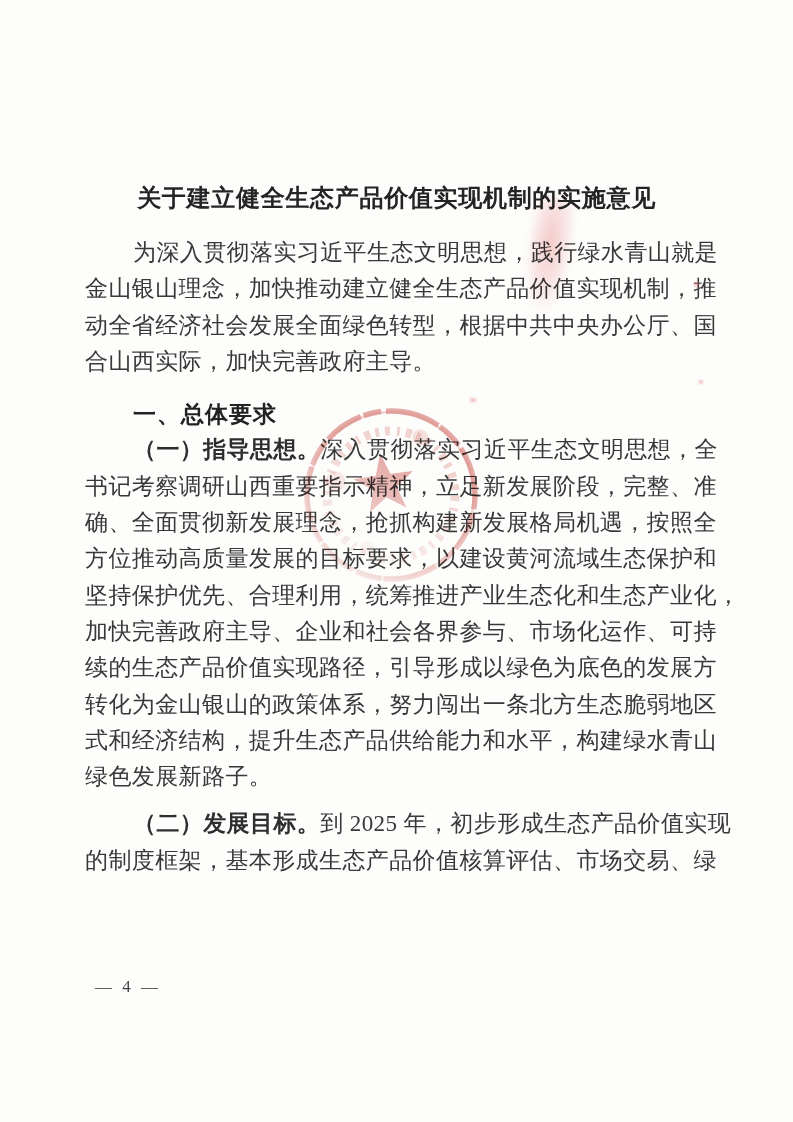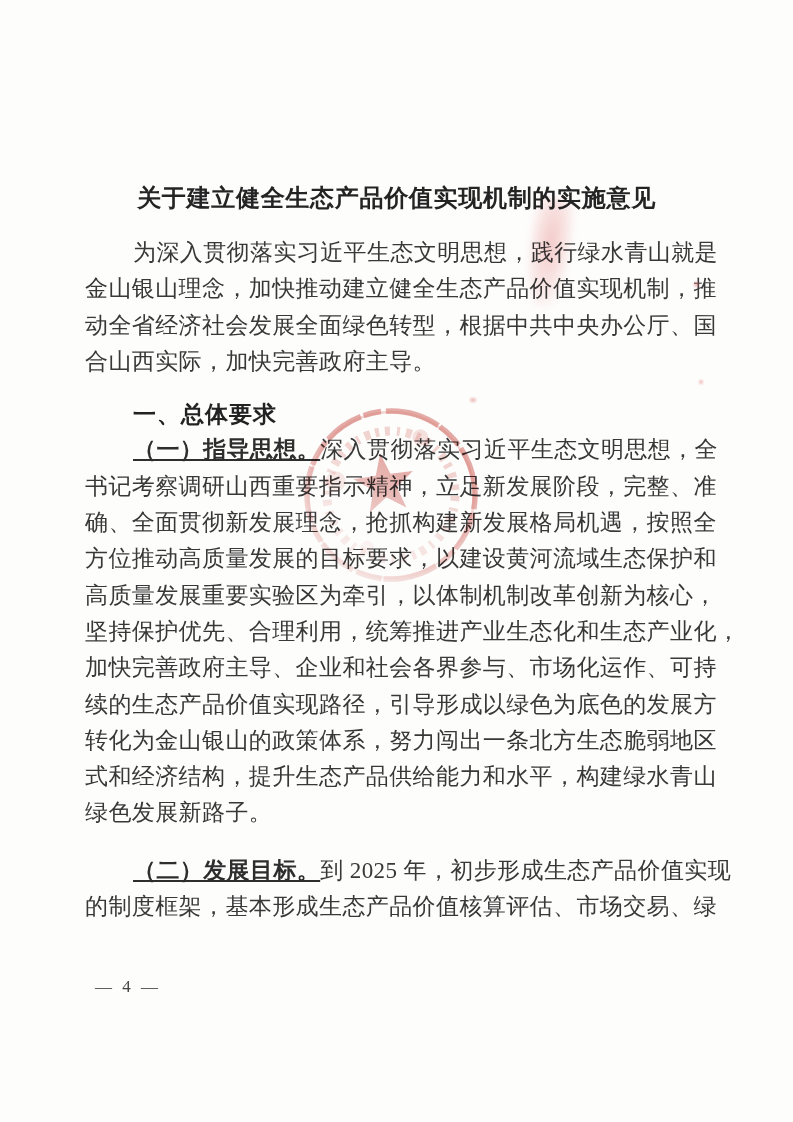--- a/index.html
+++ b/index.html
@@ -50,35 +50,34 @@
     text-align-last: left;
   }
   .indent {
     display: inline-block;
     width: 48px;
     height: 1px;
   }
   .lead {
     font-weight: bold;
     color: #2e2e2e;
-    text-decoration: underline;
   }
   .section-heading {
     height: 36.3px;
     line-height: 36.3px;
     margin-top: 16px;
     padding-left: 48px;
     font-family: "Liberation Sans", "DejaVu Sans", sans-serif;
     font-weight: bold;
     font-size: 23px;
     color: #222;
     letter-spacing: 1px;
   }
   .paragraph.spaced {
-    margin-top: 21px;
+    margin-top: 11px;
   }
   .page-number {
     position: absolute;
     top: 977px;
     left: 95px;
     font-size: 17px;
     letter-spacing: 3px;
     color: #444;
   }
   
@@ -136,21 +135,20 @@
         <div class="line">金山银山理念，加快推动建立健全生态产品价值实现机制，推</div>
         <div class="line">动全省经济社会发展全面绿色转型，根据中共中央办公厅、国</div>
         <div class="line last">合山西实际，加快完善政府主导。</div>
       </div>
       <div class="section-heading">一、总体要求</div>
       <div class="paragraph">
         <div class="line"><span class="indent"></span><span class="lead">（一）指导思想。</span>深入贯彻落实习近平生态文明思想，全</div>
         <div class="line">书记考察调研山西重要指示精神，立足新发展阶段，完整、准</div>
         <div class="line">确、全面贯彻新发展理念，抢抓构建新发展格局机遇，按照全</div>
         <div class="line">方位推动高质量发展的目标要求，以建设黄河流域生态保护和</div>
-        <div class="line">高质量发展重要实验区为牵引，以体制机制改革创新为核心，</div>
         <div class="line">坚持保护优先、合理利用，统筹推进产业生态化和生态产业化，</div>
         <div class="line">加快完善政府主导、企业和社会各界参与、市场化运作、可持</div>
         <div class="line">续的生态产品价值实现路径，引导形成以绿色为底色的发展方</div>
         <div class="line">转化为金山银山的政策体系，努力闯出一条北方生态脆弱地区</div>
         <div class="line">式和经济结构，提升生态产品供给能力和水平，构建绿水青山</div>
         <div class="line last">绿色发展新路子。</div>
       </div>
       <div class="paragraph spaced">
         <div class="line"><span class="indent"></span><span class="lead">（二）发展目标。</span>到 2025 年，初步形成生态产品价值实现</div>
         <div class="line last">的制度框架，基本形成生态产品价值核算评估、市场交易、绿</div>

